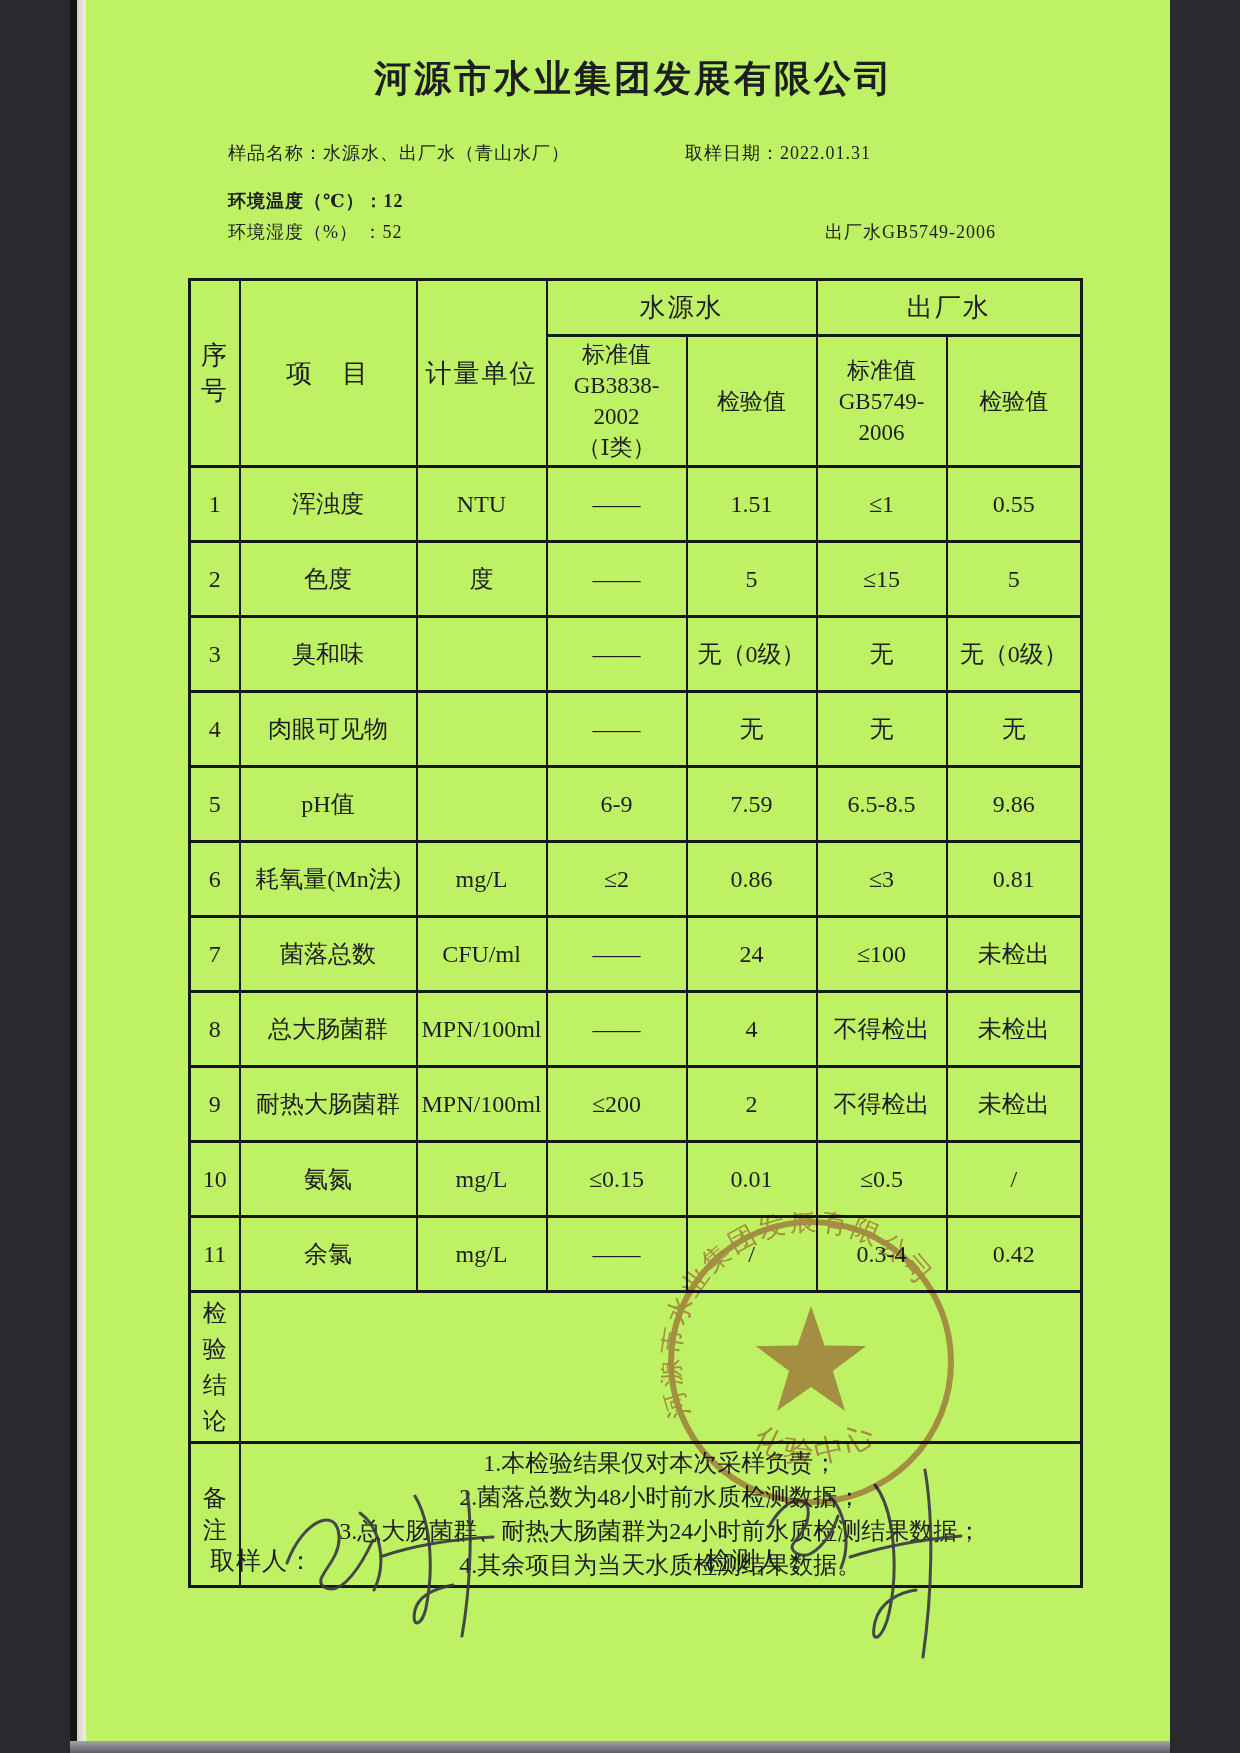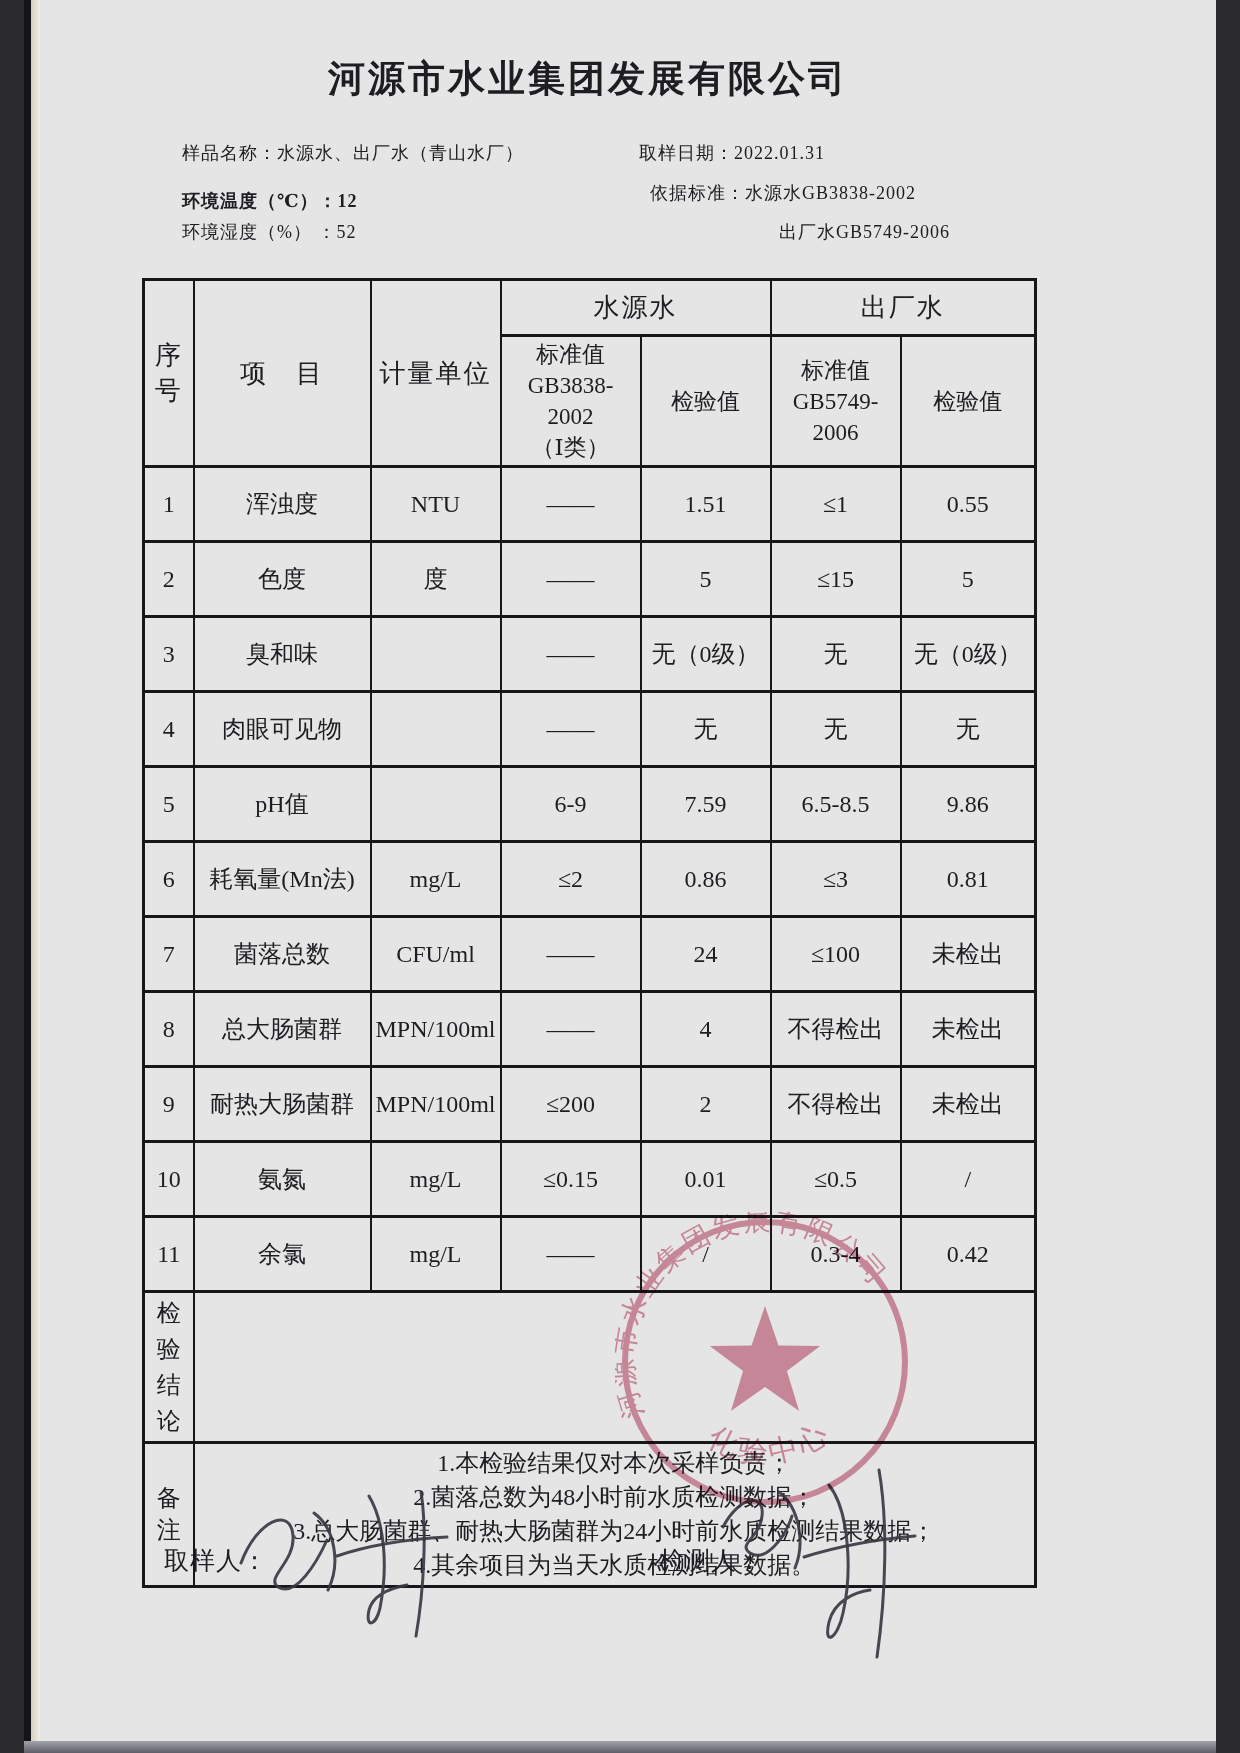--- a/index.html
+++ b/index.html
@@ -1,18 +1,18 @@
 <!DOCTYPE html>
 <html><head>
 <meta charset="utf-8">
 <style>
   html,body { margin:0; padding:0; background:#2a2a2e; }
   .scan {
-    position:relative; width:1192px; height:1753px; margin:0 auto;
-    background:#e5e5e5; overflow:hidden;
+    position:relative; width:1100px; height:1753px; margin:0 auto;
+    background:#bef264; overflow:hidden;
     font-family:"Liberation Serif","DejaVu Serif",serif;
     color:#1d1d22;
   }
   .edge-black  { position:absolute; left:0; top:0; width:7px;  height:100%; background:#141416; }
   .edge-paper  { position:absolute; left:7px; top:0; width:9px; height:100%;
                  background:linear-gradient(90deg,#d6d0c0,#efeee9); }
   .edge-bottom { position:absolute; left:0; bottom:0; width:100%; height:12px;
                  background:linear-gradient(#a3a3ab,#5e5e66); }
 
   .doc { position:absolute; left:118px; top:0; width:892px; height:1700px; }
@@ -68,21 +68,20 @@
   <div class="edge-black"></div>
   <div class="edge-paper"></div>
 
   <div class="doc">
 
     <div class="company-title">河源市水业集团发展有限公司</div>
 
     <div class="tchunk p-sample"><span>样品名称：</span><span>水源水、出厂水（青山水厂）</span></div>
     <div class="tchunk p-date"><span>取样日期：</span><span>2022.01.31</span></div>
     <div class="tchunk p-temp"><span>环境温度（℃）：</span><span>12</span></div>
-    <div class="tchunk p-std"><span>依据标准：</span><span>水源水GB3838-2002</span></div>
     <div class="tchunk p-humid"><span>环境湿度（%） ：</span><span>52</span></div>
     <div class="tchunk p-std2">出厂水GB5749-2006</div>
 
     <table class="qc">
       <colgroup>
         <col style="width:50px">
           <col style="width:177px">
           <col style="width:130px">
         <col style="width:140px">
           <col style="width:130px">

